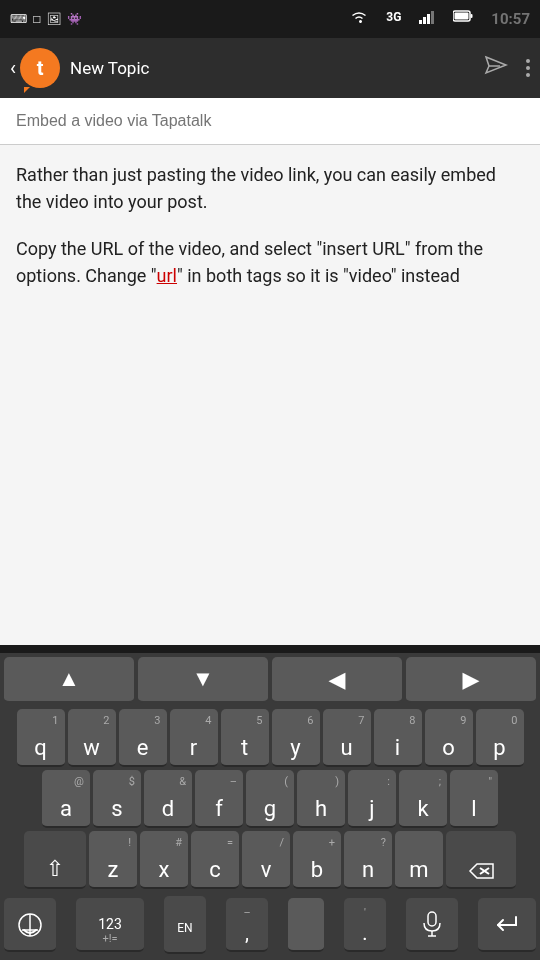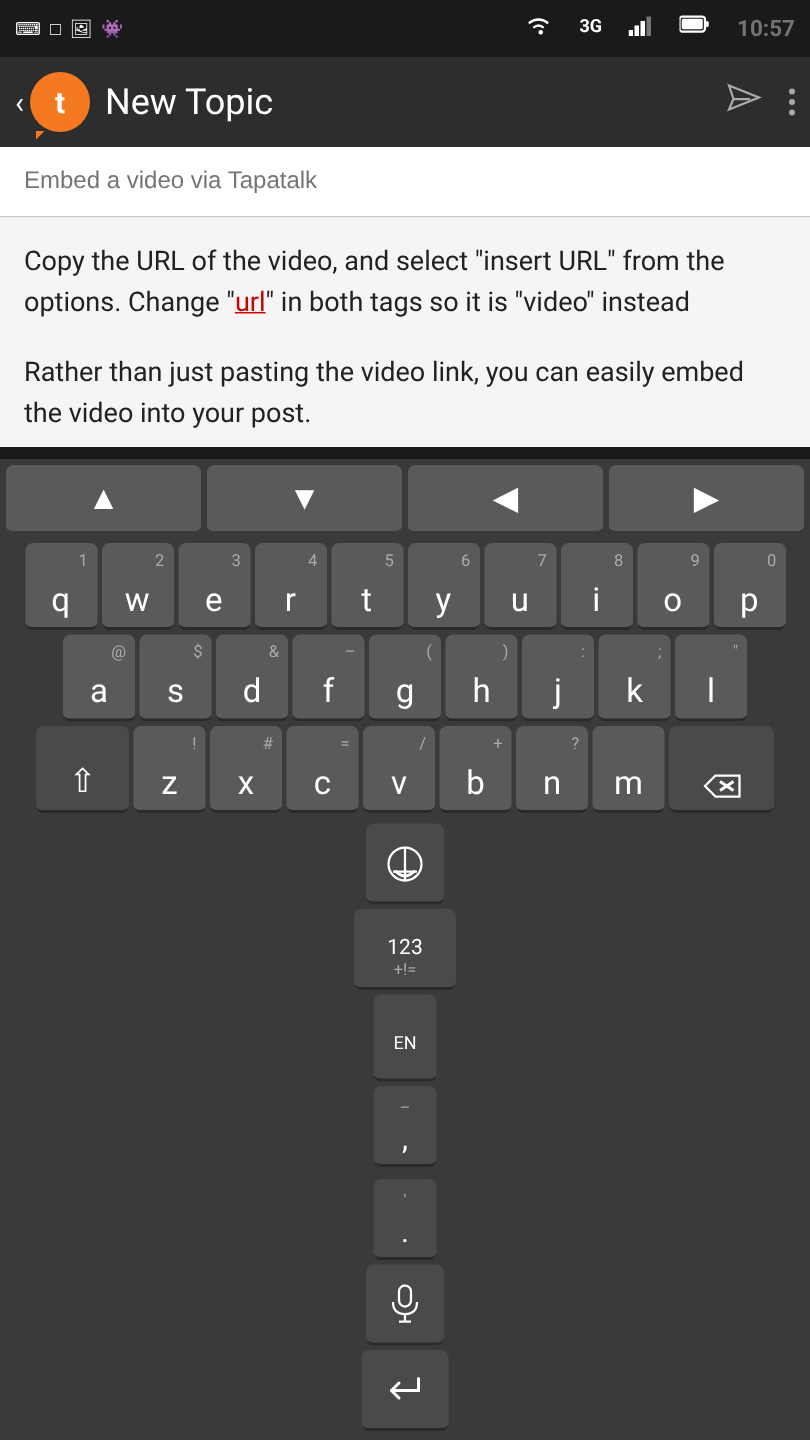--- a/index.html
+++ b/index.html
@@ -80,21 +80,21 @@
       content: '';
       position: absolute;
       bottom: -5px;
       left: 4px;
       border-width: 6px 6px 0 0;
       border-style: solid;
       border-color: #f47920 transparent transparent transparent;
     }
     .app-title {
       color: white;
-      font-size: 24px;
+      font-size: 17px;
       font-weight: normal;
       flex: 1;
     }
     .app-bar-actions {
       display: flex;
       align-items: center;
       gap: 16px;
     }
     .send-icon {
       color: #aaaaaa;
@@ -232,24 +232,23 @@
       width: 62px;
     }
     .key-backspace {
       background: #4a4a4a;
       width: 70px;
     }
 
     
     .bottom-row {
       display: flex;
-      gap: 3px;
+      gap: 20px;
       padding: 2px 4px 6px;
       align-items: center;
-      flex-direction: column;
     }
     .key-emoji {
       background: #4a4a4a;
       width: 52px;
       height: 54px;
       border-radius: 5px;
       display: flex;
       align-items: center;
       justify-content: center;
       font-size: 20px;
@@ -412,24 +411,24 @@
       <div class="more-dot"></div>
       <div class="more-dot"></div>
     </div>
   </div>
 </div>
 
 <div class="content-area">
   <input class="topic-title-input" type="text" readonly="" placeholder="Embed a video via Tapatalk" style="">
 
   <div class="content-editor">
+    <p>Rather than just pasting the video link, you can easily embed the video into your post.</p>
     <p>
       <span>Copy the URL of the video,  and select "insert URL" from the options. Change "</span><span class="link-text">url</span><span>" in both tags so it is "video" instead</span>
     </p>
-    <p>Rather than just pasting the video link, you can easily embed the video into your post.</p>
   </div>
 </div>
 
 <div class="keyboard-separator"></div>
 
 <div class="keyboard">
 
   <div class="nav-row">
     <div class="nav-key">▲</div>
     <div class="nav-key">▼</div>

